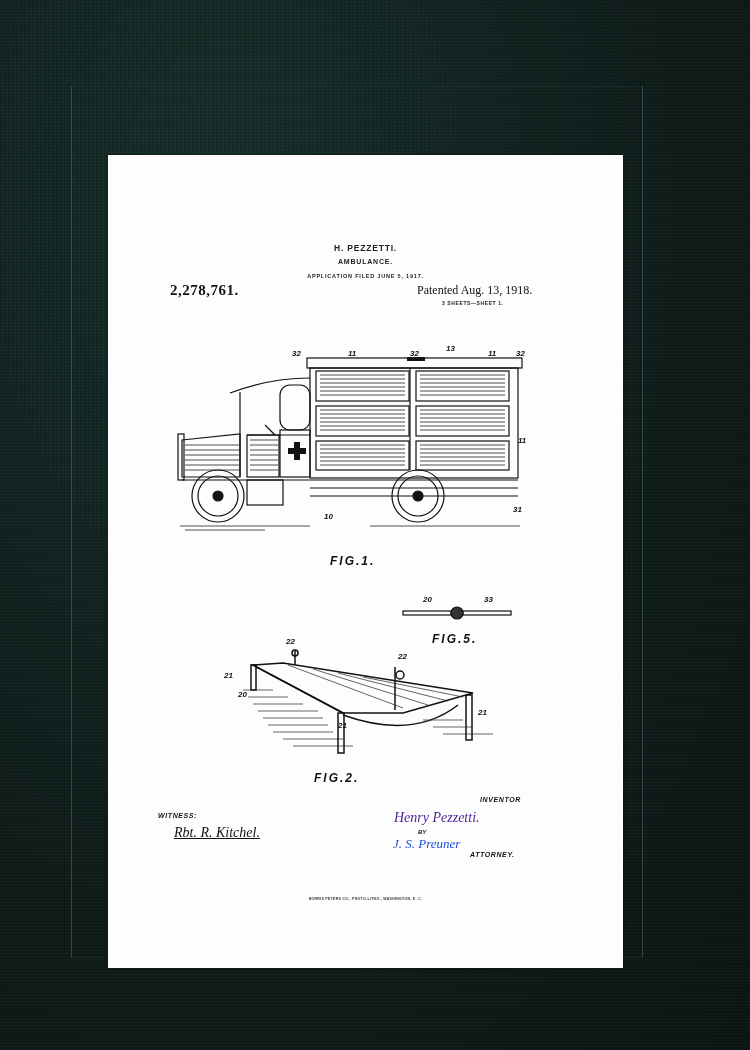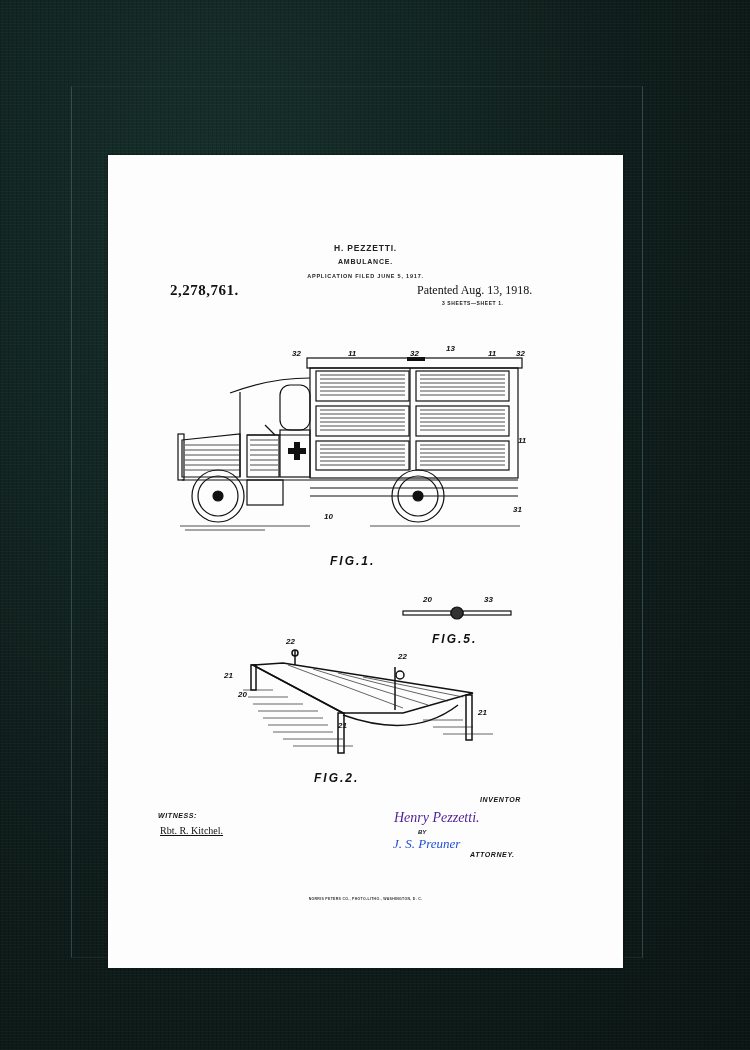--- a/index.html
+++ b/index.html
@@ -19,21 +19,21 @@
   .abs{position:absolute;}
   .hdr-name{left:0;width:515px;top:88px;text-align:center;font-size:8.5px;font-weight:bold;letter-spacing:0.8px;color:#222;}
   .hdr-title{left:0;width:515px;top:103px;text-align:center;font-size:7px;font-weight:bold;letter-spacing:0.8px;color:#222;}
   .hdr-app{left:0;width:515px;top:118px;text-align:center;font-size:5.5px;font-weight:bold;letter-spacing:0.8px;color:#222;}
   .pat-no{left:62px;top:127px;font-family:"Liberation Serif",serif;font-size:15px;font-weight:bold;letter-spacing:0.5px;color:#111;}
   .pat-date{left:309px;top:128px;font-family:"Liberation Serif",serif;font-size:12px;color:#111;}
   .sheets{left:334px;top:145px;font-size:5px;font-weight:bold;letter-spacing:0.6px;color:#222;}
   .fig{font-style:italic;font-size:12px;letter-spacing:2px;color:#111;font-weight:bold;}
   .lbl{font-size:8px;font-style:italic;color:#111;font-weight:bold;}
   .witness{left:50px;top:657px;font-size:7px;font-style:italic;font-weight:bold;letter-spacing:0.6px;color:#111;}
-  .witness-sig{left:52px;top:670px;font-family:"Liberation Serif",serif;font-size:10px;color:#111;text-decoration:underline;}
+  .witness-sig{left:66px;top:670px;font-family:"Liberation Serif",serif;font-style:italic;font-size:14px;color:#111;text-decoration:underline;}
   .inventor-lbl{left:372px;top:641px;font-size:7px;font-style:italic;font-weight:bold;letter-spacing:0.6px;color:#111;}
   .inventor-sig{left:286px;top:655px;font-family:"Liberation Serif",serif;font-style:italic;font-size:14px;color:#4c1d95;}
   .by{left:310px;top:674px;font-size:6px;font-style:italic;font-weight:bold;color:#111;}
   .attorney-sig{left:285px;top:681px;font-family:"Liberation Serif",serif;font-style:italic;font-size:13px;color:#1d4ed8;}
   .attorney-lbl{left:362px;top:696px;font-size:7px;font-style:italic;font-weight:bold;letter-spacing:0.6px;color:#111;}
   .printer{left:0;width:515px;top:742px;text-align:center;font-size:3.5px;font-weight:bold;letter-spacing:0.3px;color:#333;}
 </style>
 </head>
 <body>
 

